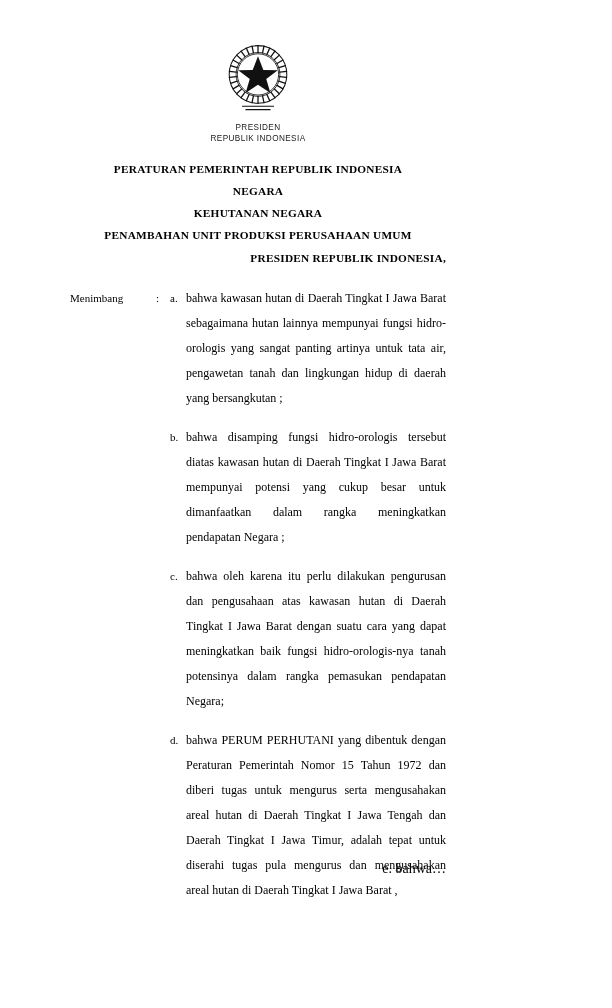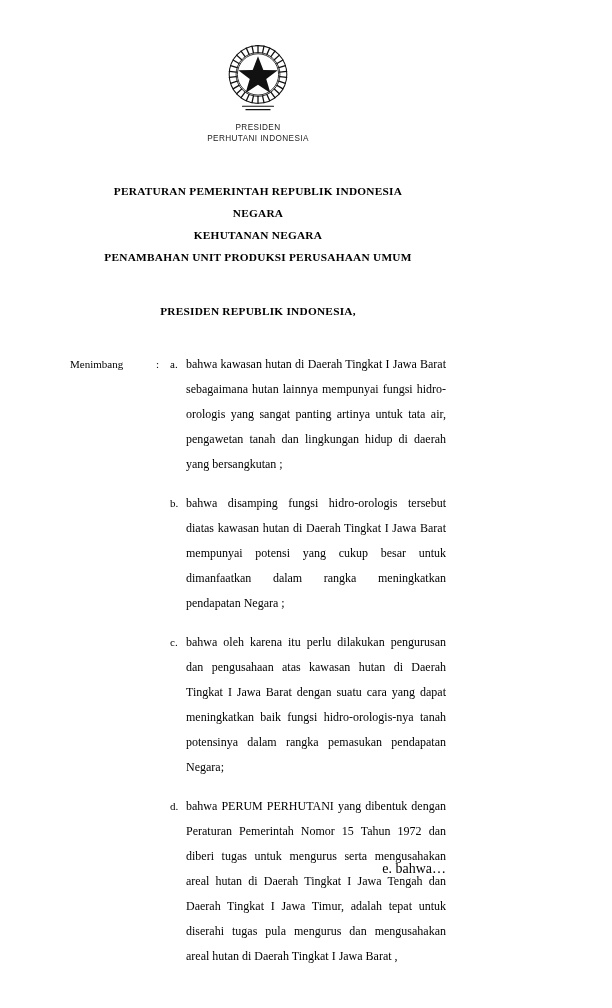--- a/index.html
+++ b/index.html
@@ -43,41 +43,41 @@
     margin-top: 3px;
     font-family: "Liberation Sans", sans-serif;
     font-size: 8.2px;
     letter-spacing: 0.4px;
     line-height: 10.5px;
     color: #1a1a1a;
   }
 
   
   .title-block {
-    margin-top: 36px;
+    margin-top: 14px;
     text-align: center;
   }
   .title-line {
     font-weight: bold;
     font-size: 11.3px;
     letter-spacing: 0.25px;
     line-height: 22px;
   }
 
   .presiden-line {
-    margin-top: 37px;
-    text-align: center;
+    margin-top: 6px;
+    text-align: right;
     font-weight: bold;
     font-size: 11.3px;
     letter-spacing: 0.25px;
   }
 
   
   .considering {
-    margin-top: 35px;
+    margin-top: 22px;
     position: relative;
     font-family: Liberation Serif, serif;
   }
   .cons-row {
     display: flex;
     align-items: flex-start;
   }
   .cons-label {
     width: 86px;
     flex: 0 0 86px;
@@ -179,21 +179,21 @@
 
           <g stroke="#111111" stroke-width="1.4" stroke-linecap="round">
             <line x1="32" y1="84" x2="68" y2="84"></line>
             <line x1="36" y1="88" x2="64" y2="88"></line>
           </g>
         </g>
       </svg>
     </div>
     <div class="emblem-caption">
       <div>PRESIDEN</div>
-      <div>PERHUTANI INDONESIA</div>
+      <div>REPUBLIK INDONESIA</div>
     </div>
   </div>
 
   <div class="title-block">
     <div class="title-line">PERATURAN PEMERINTAH REPUBLIK INDONESIA</div>
     <div class="title-line">NEGARA</div>
     <div class="title-line">KEHUTANAN NEGARA</div>
     <div class="title-line">PENAMBAHAN UNIT PRODUKSI PERUSAHAAN UMUM</div>
   </div>
 

